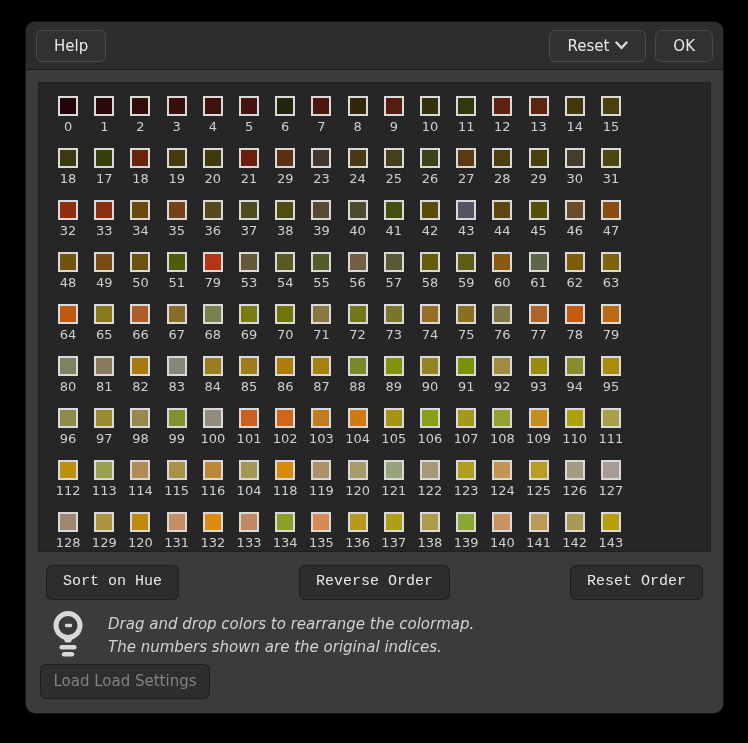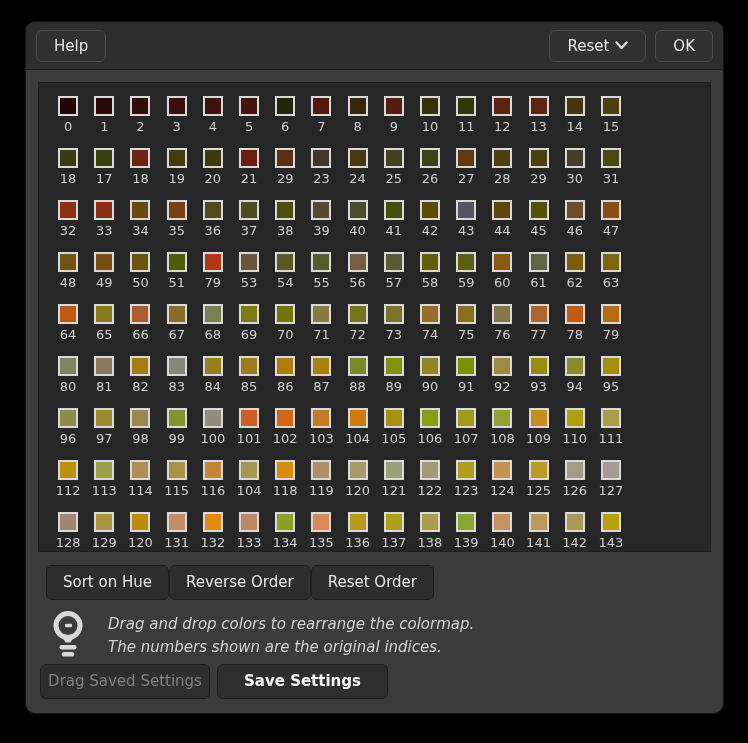--- a/index.html
+++ b/index.html
@@ -47,21 +47,21 @@
     width: 20px; height: 20px; border: 2px solid #d9d9d9;
   }
   .idx {
     margin-top: 2px; font-size: 13px; color: #cfcfcf; line-height: 1;
     padding-top: 2px;
   }
 
   
   .actions {
     position: absolute; left: 20px; top: 543px; width: 657px;
-    display: flex; 
+    display: flex; justify-content: space-between; font-family: Liberation Mono, monospace;
   }
   .dbtn {
     background: #2d2d2d; border: 1px solid #1e1e1e; border-radius: 6px;
     color: #e8e8e8; font-size: 15px; padding: 7px 16px; line-height: 1.25;
     font-family: inherit; cursor: default; white-space: nowrap;
   }
 
   
   .hint { position: absolute; left: 24px; top: 588px; display: flex; align-items: flex-start; }
   .bulb { width: 36px; height: 48px; margin-right: 22px; flex: none; }
@@ -691,18 +691,17 @@
         <rect x="9.5" y="35" width="17" height="4.4" rx="2.2" fill="#d8d8d8"></rect>
         <rect x="11.8" y="42" width="12.4" height="4.4" rx="2.2" fill="#d8d8d8"></rect>
       </svg>
       <div class="hint-text">
         <div>Drag and drop colors to rearrange the colormap.</div>
         <div>The numbers shown are the original indices.</div>
       </div>
     </div>
 
     <div class="settings">
-      <button class="sbtn load" disabled="">Drag Saved Settings</button>
-      <button class="sbtn save">Save Settings</button>
+      <button class="sbtn load" disabled="">Load Load Settings</button>
     </div>
 
   </div>
 </div>
 
 </body></html>

